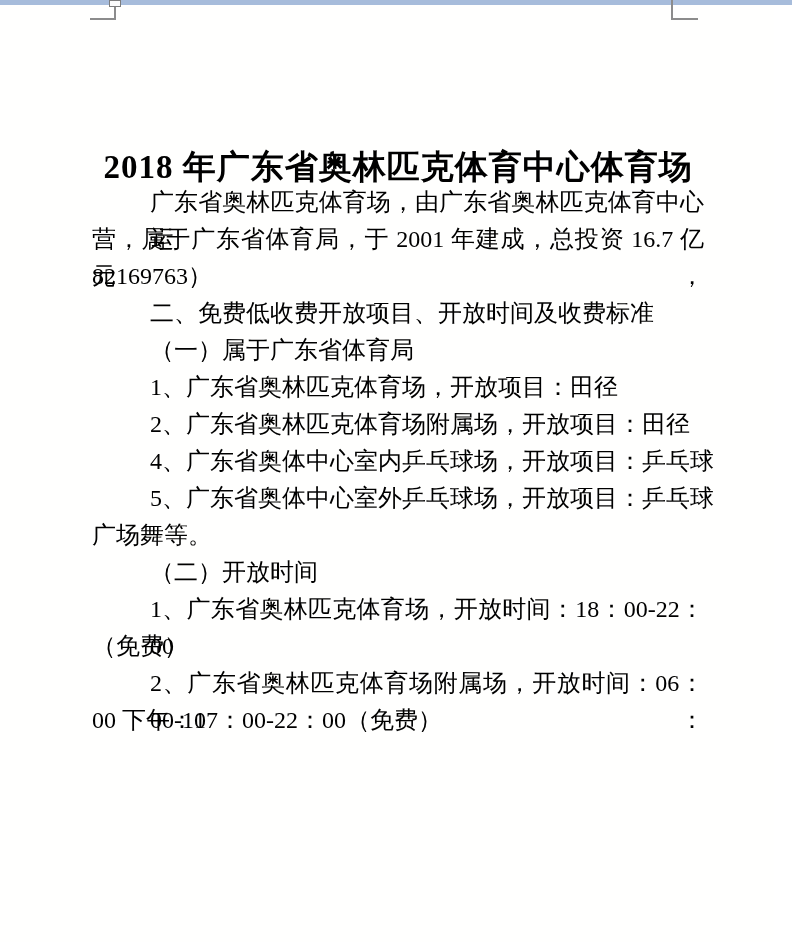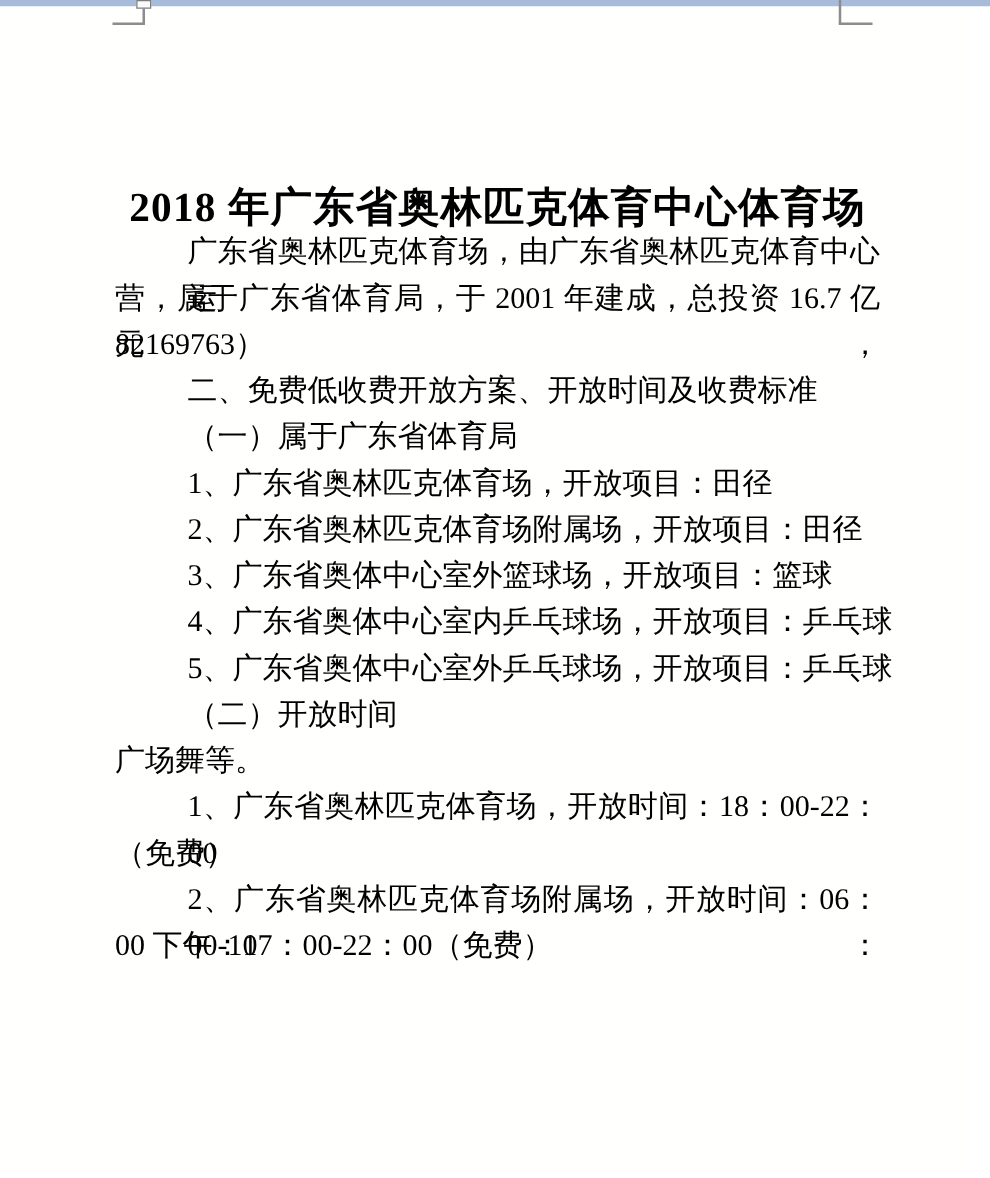--- a/index.html
+++ b/index.html
@@ -75,28 +75,27 @@
   <div class="mark mark-right-h"></div>
 
   <div class="title-block">
     <div class="title-line">2018 年广东省奥林匹克体育中心体育场</div>
   </div>
 
   <div class="body-block">
     <div class="ln indent fill">广东省奥林匹克体育场，由广东省奥林匹克体育中心运</div>
     <div class="ln fill">营，属于广东省体育局，于 2001 年建成，总投资 16.7 亿元，</div>
     <div class="ln">82169763）</div>
-    <div class="ln indent">二、免费低收费开放方案、开放时间及收费标准</div>
+    <div class="ln indent">二、免费低收费开放项目、开放时间及收费标准</div>
     <div class="ln indent">（一）属于广东省体育局</div>
     <div class="ln indent">1、广东省奥林匹克体育场，开放项目：田径</div>
     <div class="ln indent">2、广东省奥林匹克体育场附属场，开放项目：田径</div>
-    <div class="ln indent">3、广东省奥体中心室外篮球场，开放项目：篮球</div>
     <div class="ln indent">4、广东省奥体中心室内乒乓球场，开放项目：乒乓球</div>
     <div class="ln indent">5、广东省奥体中心室外乒乓球场，开放项目：乒乓球</div>
+    <div class="ln">广场舞等。</div>
     <div class="ln indent">（二）开放时间</div>
-    <div class="ln">广场舞等。</div>
     <div class="ln indent fill">1、广东省奥林匹克体育场，开放时间：18：00-22：00</div>
     <div class="ln">（免费）</div>
     <div class="ln indent fill">2、广东省奥林匹克体育场附属场，开放时间：06：00-10：</div>
     <div class="ln">00 下午：17：00-22：00（免费）</div>
   </div>
 
 </div>
 
 </body></html>

